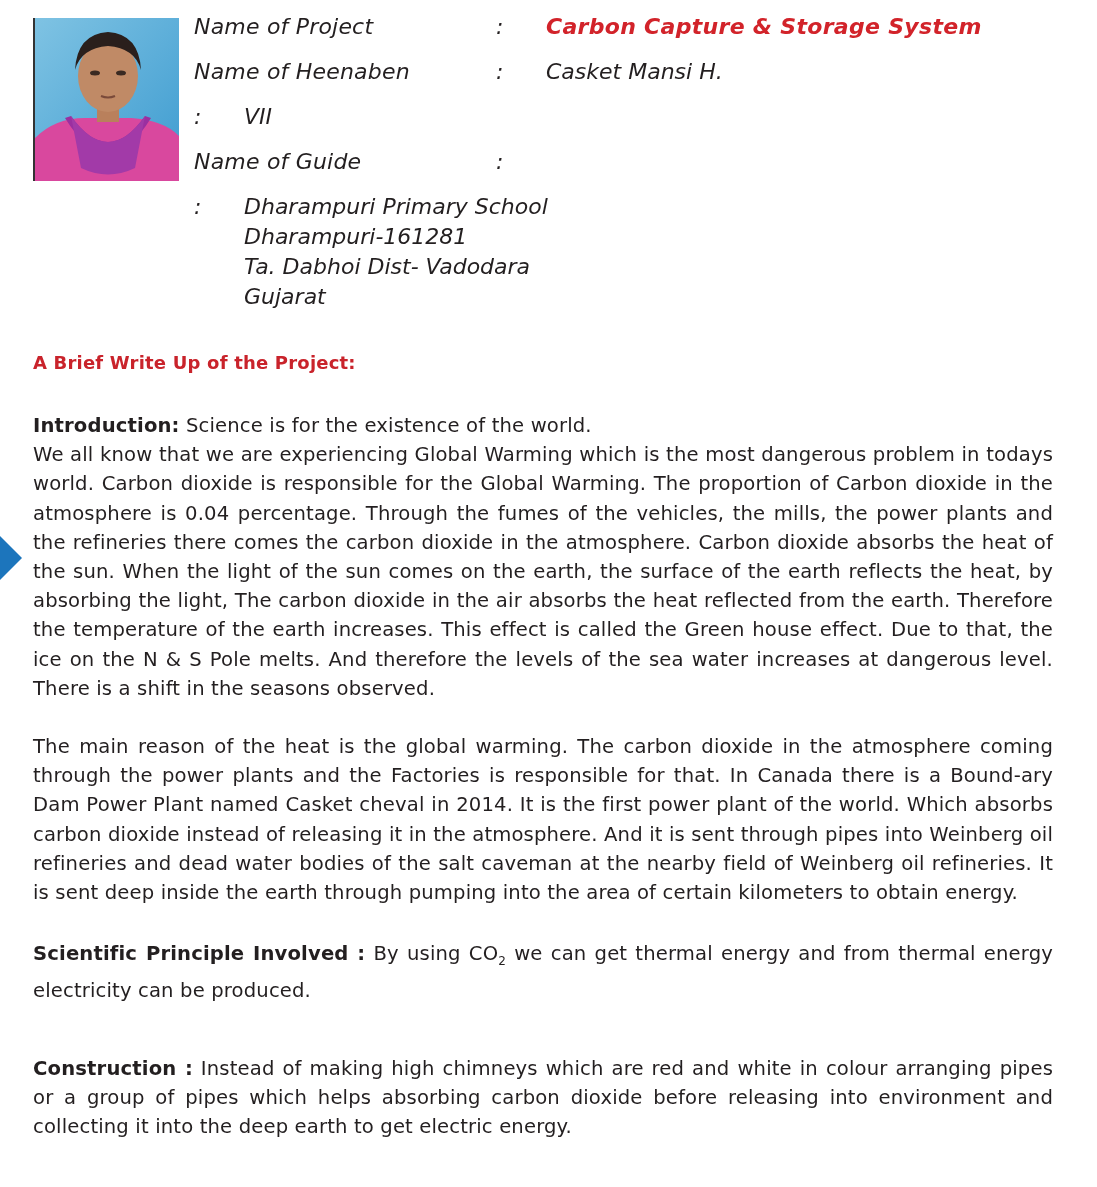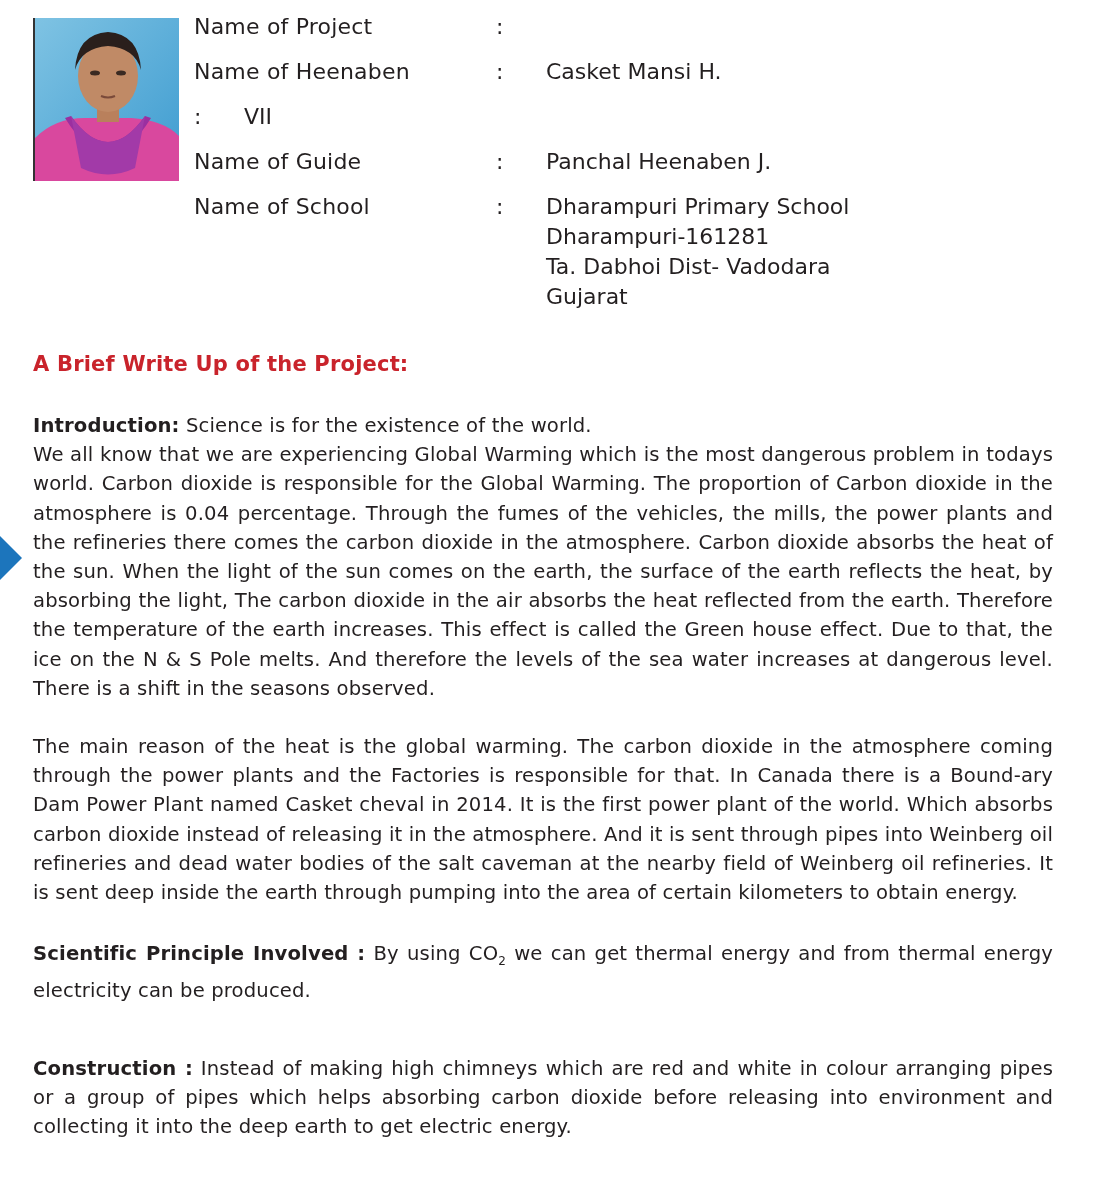--- a/index.html
+++ b/index.html
@@ -30,41 +30,42 @@
       position: absolute;
       left: 194px;
       top: 12px;
     }
     .info-row {
       display: flex;
       align-items: flex-start;
       margin-bottom: 15px;
       font-size: 22px;
       line-height: 30px;
+      font-style: italic;
     }
     .info-label {
       width: 302px;
       letter-spacing: 0.2px;
     }
     .info-colon {
       width: 50px;
     }
     .info-value {
       white-space: pre-line;
     }
     .info-value.title-value {
       color: #d2232a;
       font-weight: bold;
       letter-spacing: 0.3px;
     }
     .section-heading {
       position: absolute;
       left: 33px;
       top: 352px;
-      font-size: 21px;
+      font-size: 18px;
       font-weight: bold;
       color: #c9232b;
       letter-spacing: 0.2px;
     }
     .body-text {
       position: absolute;
       left: 33px;
       width: 1020px;
       font-size: 19.6px;
       line-height: 29.2px;
@@ -110,37 +111,36 @@
     <ellipse cx="60" cy="55" rx="5" ry="2.5" fill="#3a2a22"></ellipse>
     <ellipse cx="86" cy="55" rx="5" ry="2.5" fill="#3a2a22"></ellipse>
     <path d="M66 78 Q73 81 80 78" stroke="#7a4a3a" stroke-width="2" fill="none"></path>
   </svg>
 </div>
 
 <div class="info-table">
   <div class="info-row">
     <span class="info-label">Name of Project</span>
     <span class="info-colon">:</span>
+    <span class="info-value title-value">Carbon Capture &amp;  Storage System</span>
   </div>
   <div class="info-row">
     <span class="info-label">Name of Heenaben</span>
     <span class="info-colon">:</span>
     <span class="info-value">Casket Mansi H.</span>
   </div>
   <div class="info-row">
     <span class="info-colon">:</span>
     <span class="info-value">VII</span>
   </div>
   <div class="info-row">
     <span class="info-label">Name of Guide</span>
     <span class="info-colon">:</span>
-    <span class="info-value">Panchal Heenaben J.</span>
   </div>
   <div class="info-row">
-    <span class="info-label">Name of School</span>
     <span class="info-colon">:</span>
     <span class="info-value">Dharampuri Primary School
 Dharampuri-161281
 Ta. Dabhoi Dist- Vadodara
 Gujarat</span>
   </div>
 </div>
 
 <div class="section-heading">A Brief Write Up of the Project:</div>
 

